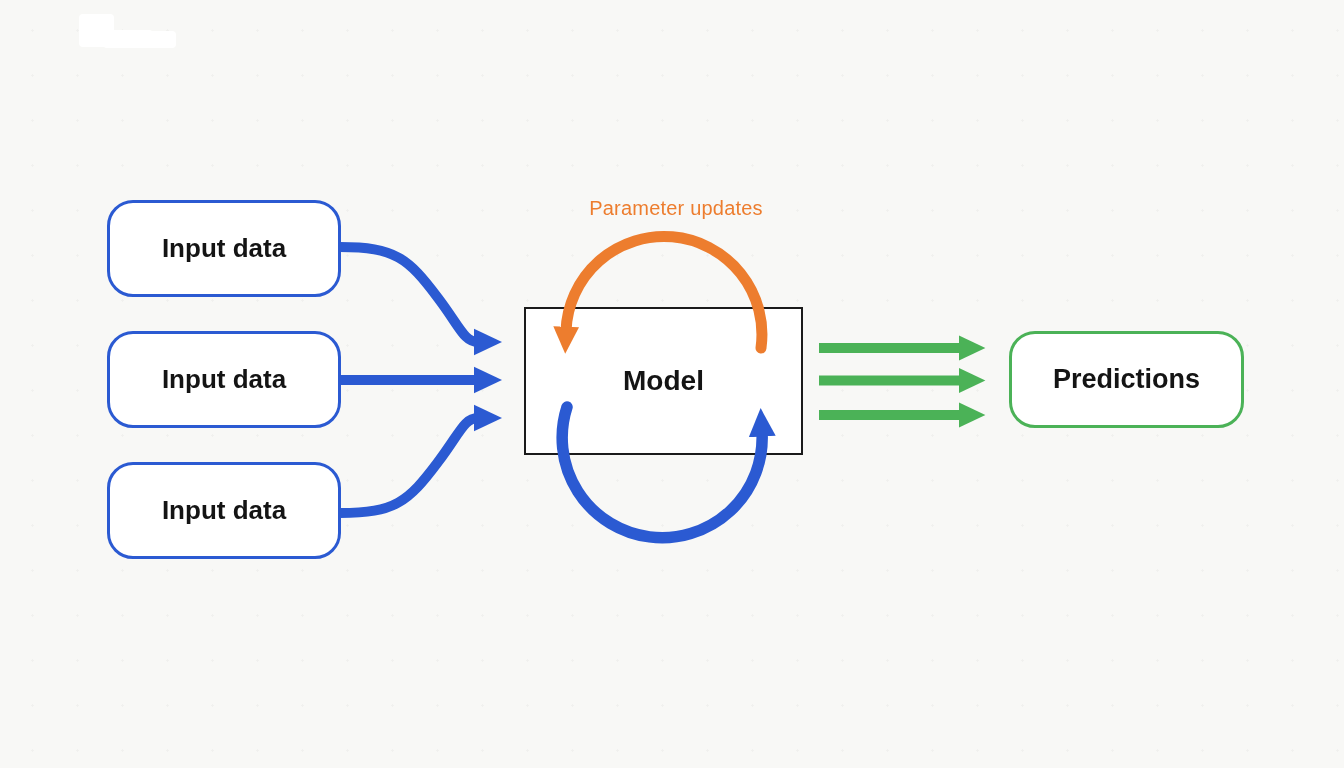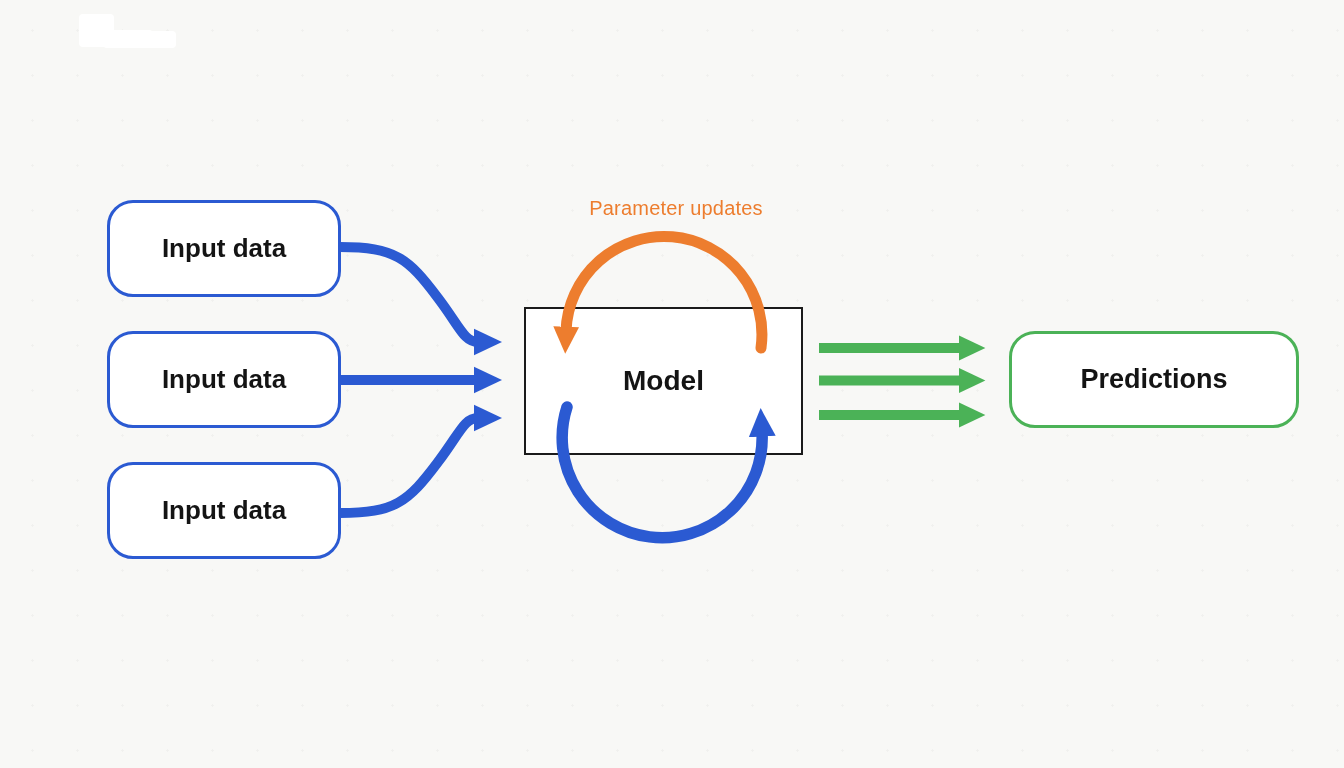--- a/index.html
+++ b/index.html
@@ -44,21 +44,21 @@
   .input-box-1{top:200px;}
   .input-box-2{top:331px;}
   .input-box-3{top:462px;}
   .model-box{
     left:524px;top:307px;width:279px;height:148px;
     border:2.5px solid var(--ink);
     border-radius:0;
     font-size:28px;
   }
   .predictions-box{
-    left:1009px;top:331px;width:290px;height:97px;
+    left:1009px;top:331px;width:235px;height:97px;
     border:3px solid var(--green);
     border-radius:26px;
     font-size:27px;
   }
   .param-label{
     position:absolute;
     left:676px;top:197px;
     transform:translateX(-50%);
     white-space:nowrap;
     color:var(--orange);

